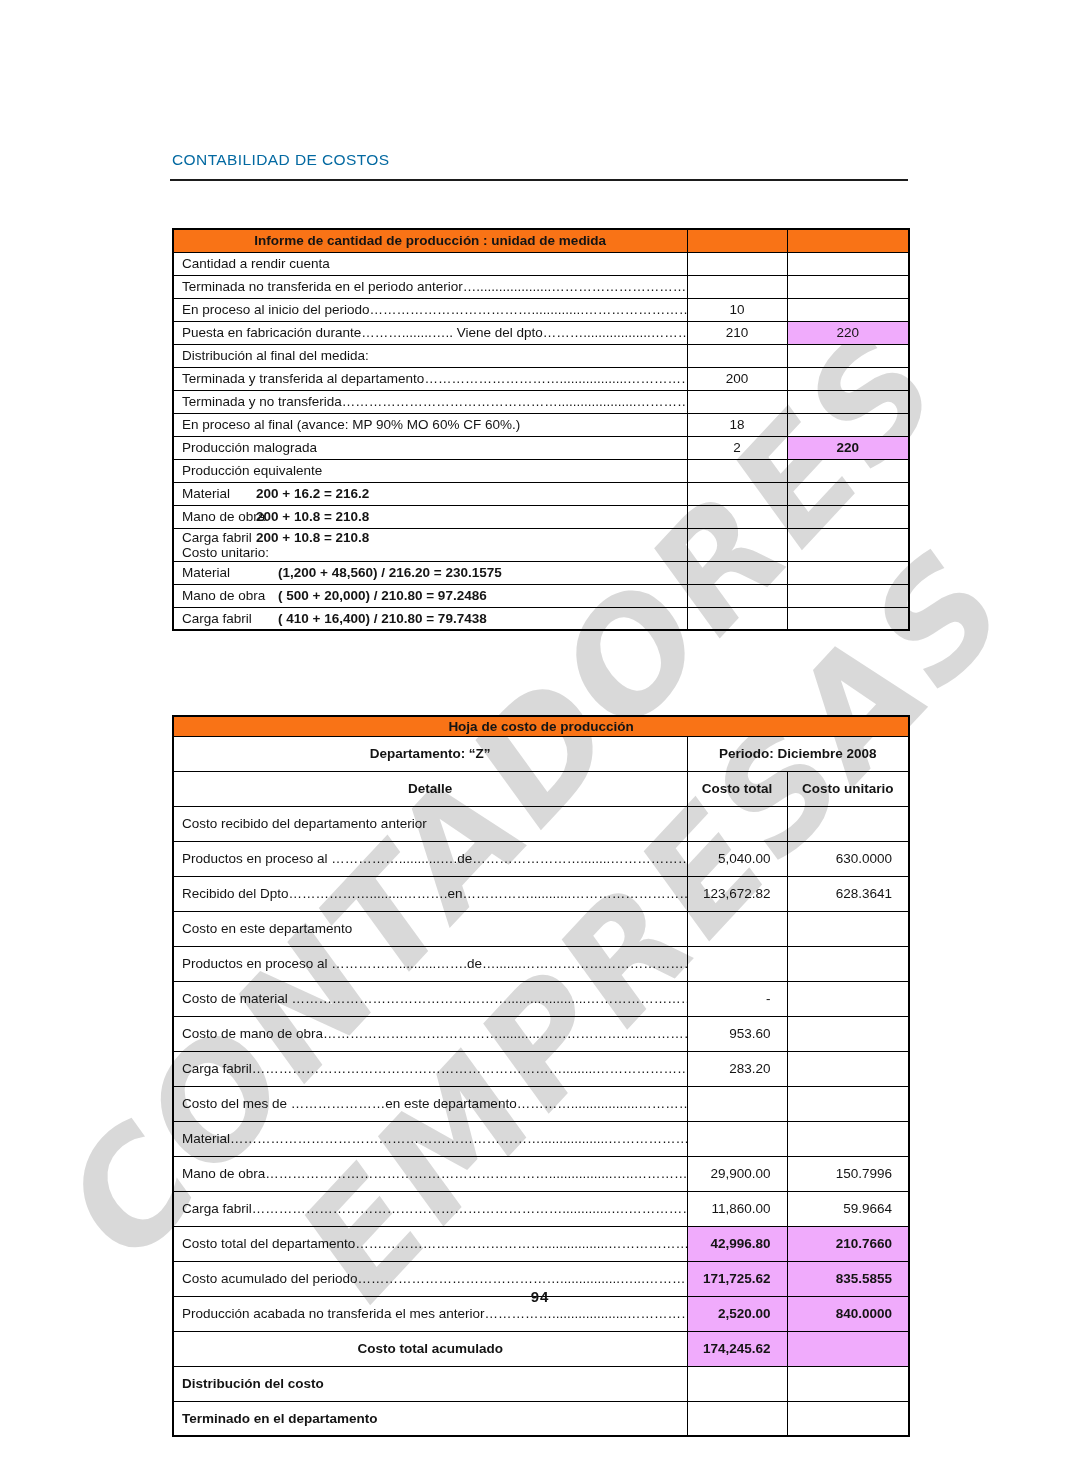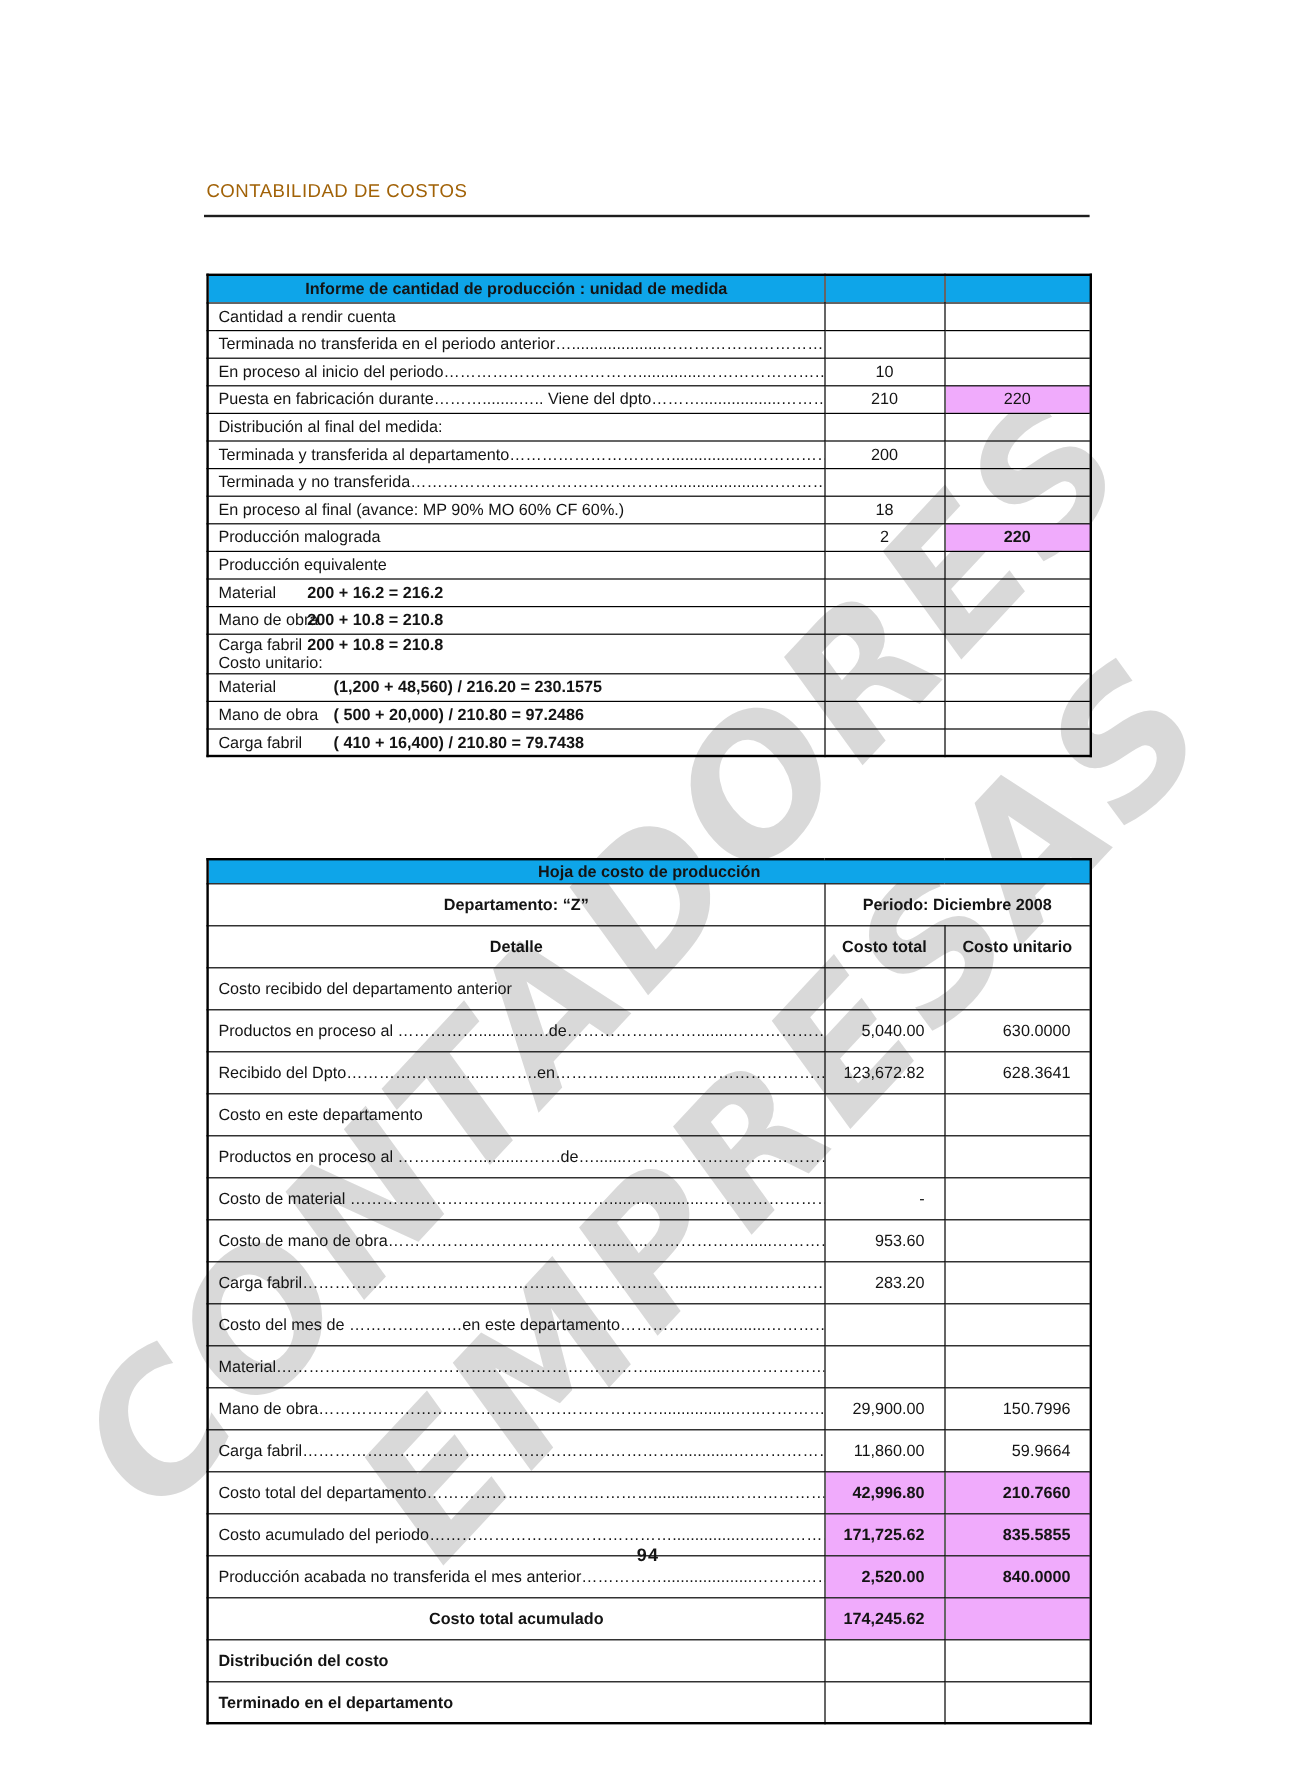--- a/index.html
+++ b/index.html
@@ -15,21 +15,21 @@
     font-size:150px;letter-spacing:5px;
     color:rgba(118,118,118,0.28);
     transform:rotate(-47deg);transform-origin:0 50%;
     z-index:1;pointer-events:none;
   }
   .wm1{left:95px;top:1145px;}
   .wm2{left:330px;top:1185px;}
   
   .running-head{
     position:absolute;left:172px;top:151px;z-index:2;
-    font-size:15.5px;letter-spacing:0.4px;color:#a16207;
+    font-size:15.5px;letter-spacing:0.4px;color:#0369a1;
   }
   .rule{position:absolute;left:170px;top:179px;width:738px;height:2px;background:#1d1d1d;z-index:2;}
   
   table{
     position:absolute;left:172px;width:736px;z-index:2;
     border-collapse:collapse;table-layout:fixed;
     font-size:13.5px;color:#141414;
     border:2px solid #000;background:transparent;
   }
   #t1{top:228px;}
@@ -40,21 +40,21 @@
   }
   #t1 tr{height:23px;}
   #t2 tr{height:35px;}
   tr.row-title{height:25px;}
   #t2 tr.row-title{height:20px;}
   tr.row-tall{height:42px;}
   .b{font-weight:bold;}
   .c{text-align:center;}
   .r{text-align:right;padding-right:16px;}
   .g{background:#f0abfc;}
-  .hd{background:#0ea5e9;}
+  .hd{background:#f97316;}
   .lbl{display:inline-block;width:74px;vertical-align:bottom;}
   .lbl.w{width:96px;}
   
   .pageno{
     position:absolute;left:0;top:1288px;width:1080px;z-index:2;
     text-align:center;font-size:15px;font-weight:bold;letter-spacing:1px;
   }
 </style>
 </head>
 <body>

